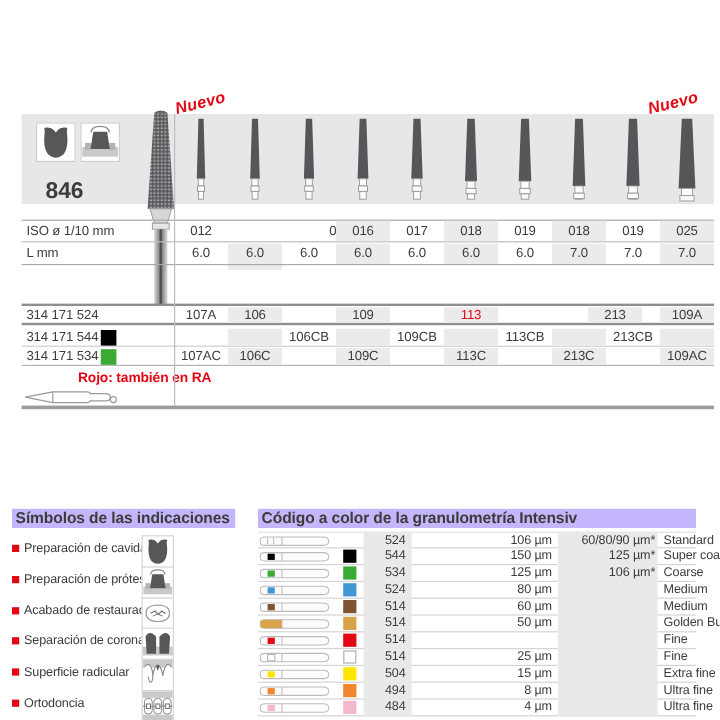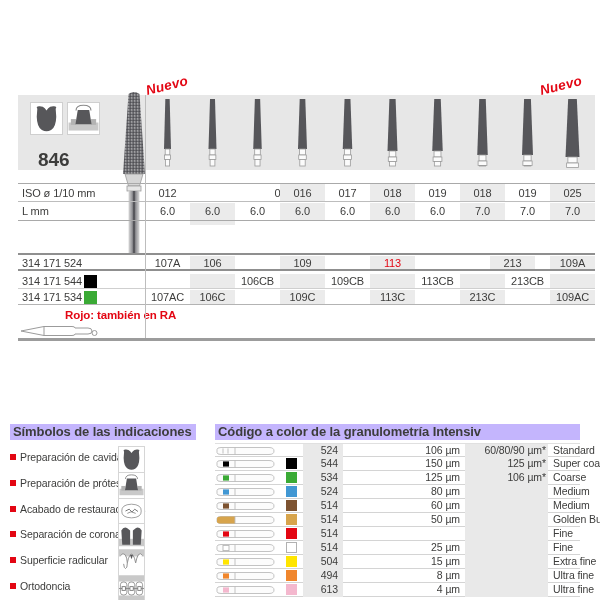--- a/index.html
+++ b/index.html
@@ -422,21 +422,21 @@
           <span class="cc-alt"></span>
           <span class="cc-label">Ultra fine</span>
         </div>
         <div class="cc-row" style="top: 159px;">
           <span class="cc-bur"><svg width="62" height="12" viewBox="0 0 62 12" xmlns="http://www.w3.org/2000/svg">
               <path d="M2,4.5 Q2,2.5 6,2.5 L54,2.5 Q59,2.5 59,6 Q59,9.5 54,9.5 L6,9.5 Q2,9.5 2,7.5 Z" fill="#fcfcfc" stroke="#bcbcbc" stroke-width="0.9"></path>
               <rect x="8" y="3.4" width="6" height="5.2" fill="#f4b8ce"></rect>
               <line x1="20" y1="2.5" x2="20" y2="9.5" stroke="#bcbcbc" stroke-width="0.9"></line>
             </svg></span>
           <span class="cc-swatch" style="background:#f4b8ce;"></span>
-          <span class="cc-code">613</span>
+          <span class="cc-code">484</span>
           <span class="cc-grit">4 µm</span>
           <span class="cc-alt"></span>
           <span class="cc-label">Ultra fine</span>
         </div>
       </div>
   </div>
 
 </div>
 
 </body></html>

